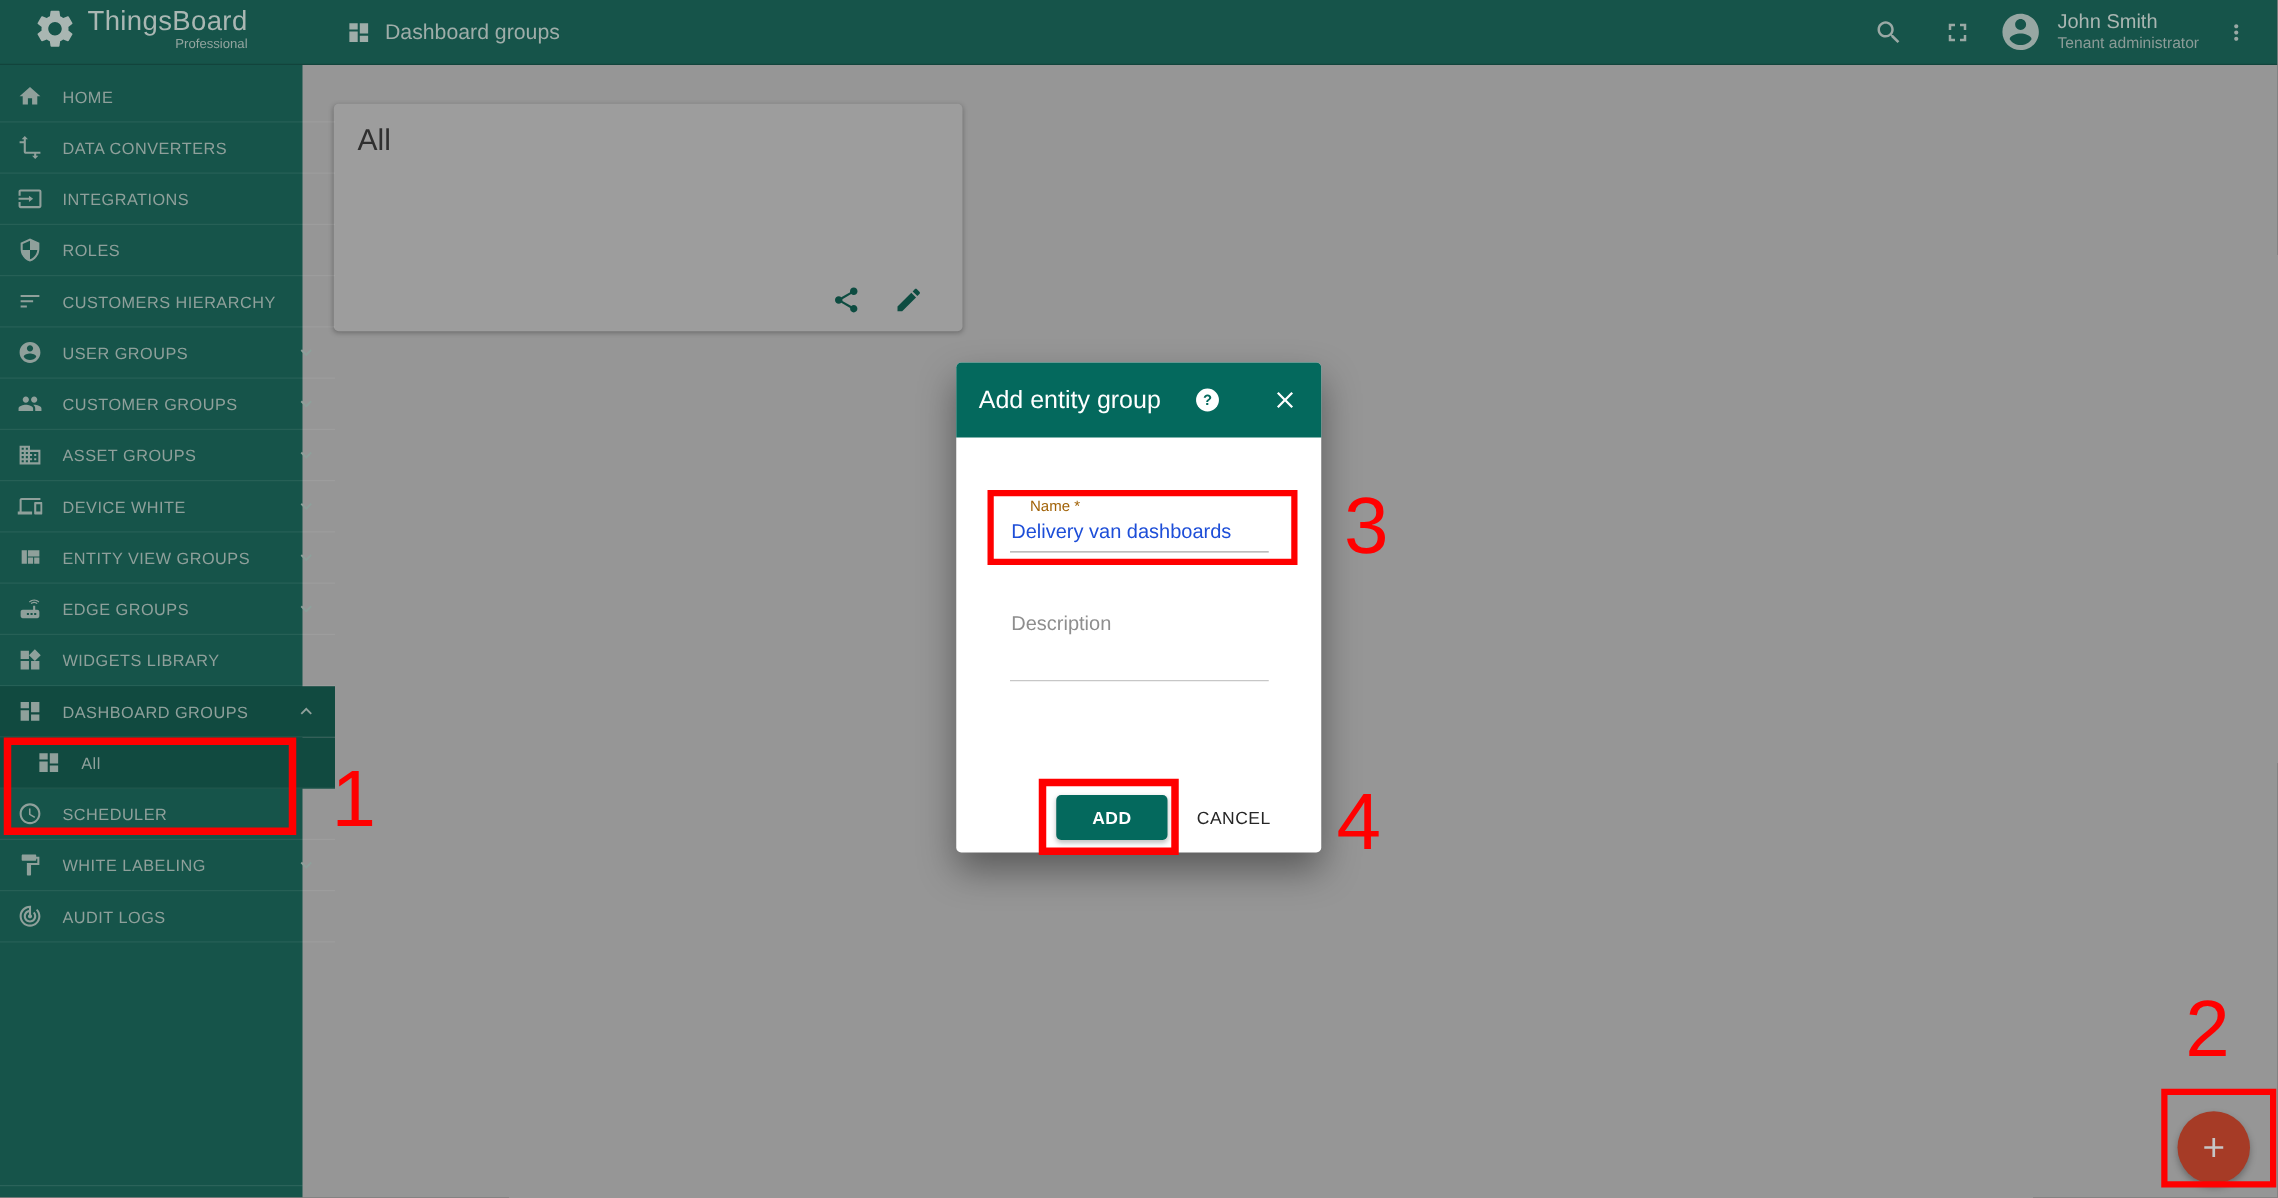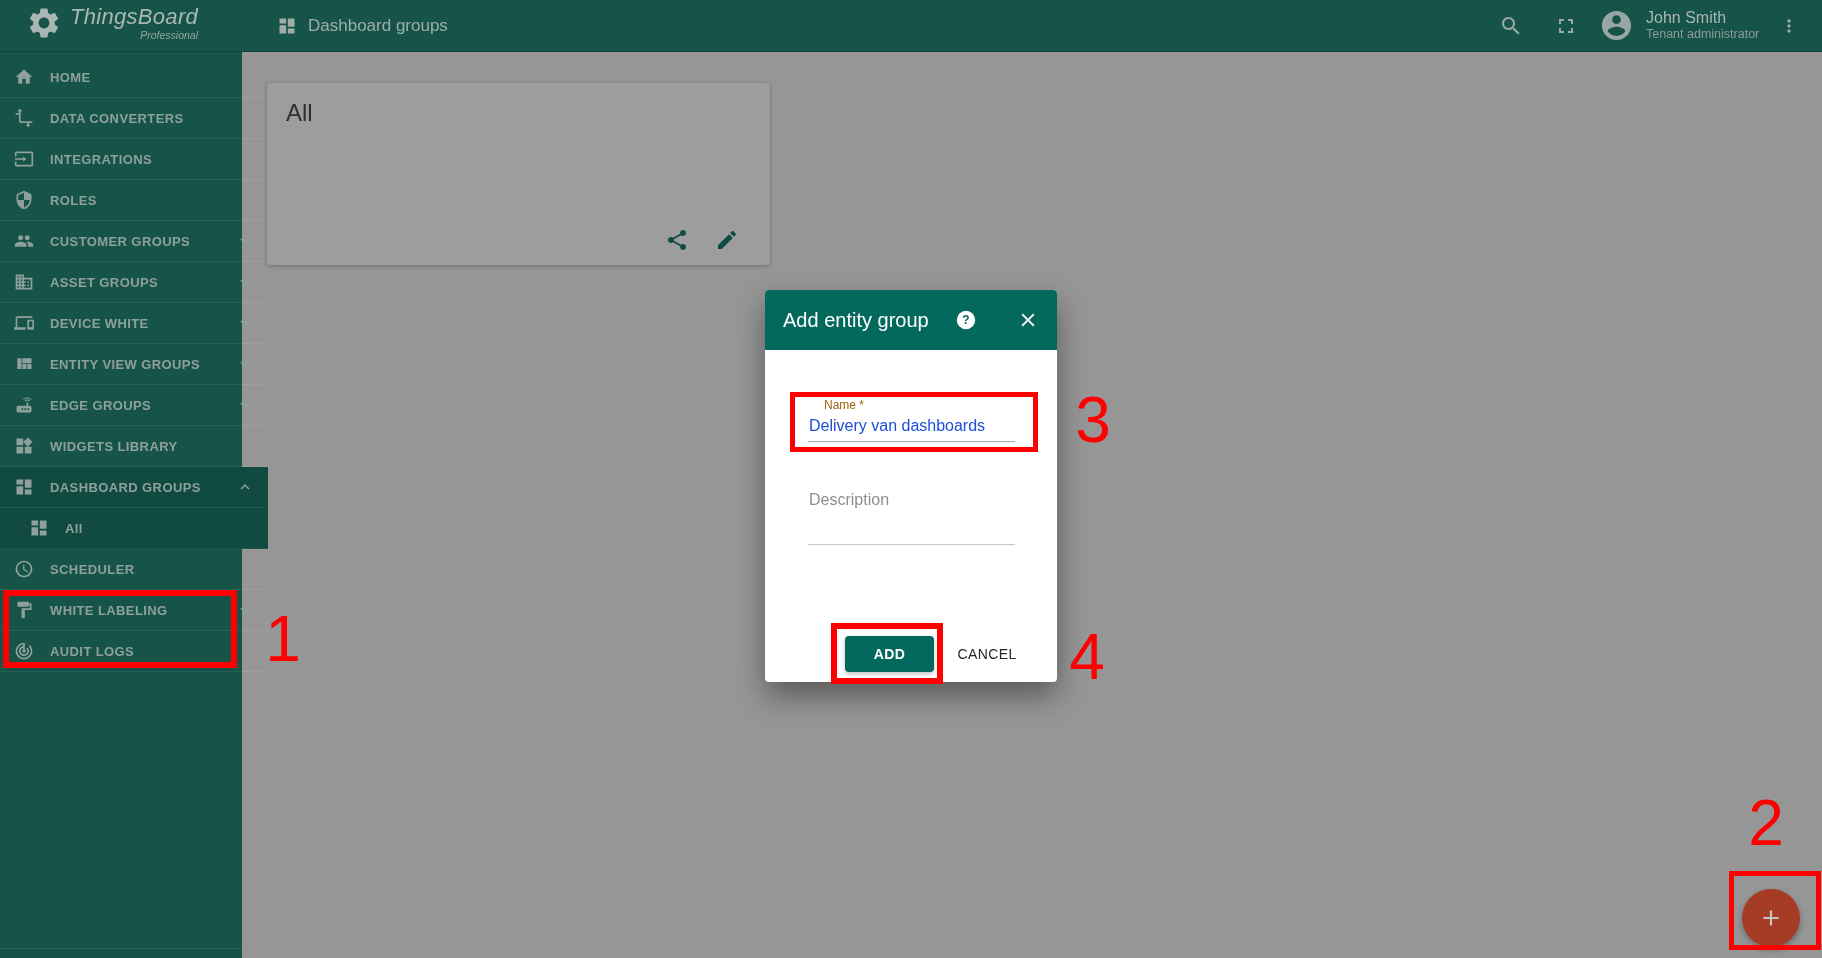--- a/index.html
+++ b/index.html
@@ -1,41 +1,41 @@
 <!DOCTYPE html>
 <html><head>
 <meta charset="utf-8">
 <style>
   html,body{margin:0;padding:0;background:#6f6f6f;}
   *{box-sizing:border-box;font-family:"Liberation Sans", sans-serif;}
   .stage{position:relative;width:1822px;height:958px;overflow:hidden;background:#969696;}
 
   
   .topbar{position:absolute;left:0;top:0;width:1822px;height:52px;background:#16544a;border-bottom:1px solid rgba(0,0,0,.18);z-index:2;}
-  .logo{position:absolute;left:26px;top:5px;display:flex;align-items:flex-start;gap:8px;cursor:pointer;font-style:italic;}
+  .logo{position:absolute;left:26px;top:5px;display:flex;align-items:flex-start;gap:8px;cursor:pointer;}
   .logo .gear{width:36px;height:36px;fill:#a9b6b2;}
   .brand-col{display:flex;flex-direction:column;align-items:flex-end;}
   .brand-name{font-size:22px;color:#aab7b3;letter-spacing:.3px;line-height:24px;}
   .brand-edition{font-size:10.5px;color:#93a49f;line-height:12px;}
   .page-title-wrap{position:absolute;left:277px;top:0;height:52px;display:flex;align-items:center;gap:11px;}
   .page-title-wrap svg{width:20px;height:20px;fill:#9fada9;}
   .page-title{font-size:17px;color:#9fada9;}
   .tb-iconbtn{position:absolute;top:14px;width:24px;height:24px;cursor:pointer;}
   .tb-iconbtn svg{width:24px;height:24px;fill:#9aa9a5;}
   .avatar{position:absolute;left:1599px;top:8px;width:35px;height:35px;}
   .avatar svg{width:35px;height:35px;fill:#97a7a3;}
   .userblock{position:absolute;left:1646px;top:9px;}
   .user-name{font-size:16px;color:#aab6b2;line-height:17px;}
   .user-role{font-size:12.5px;color:#8b9b97;line-height:16px;}
   .kebab{position:absolute;left:1779px;top:14px;width:20px;height:24px;cursor:pointer;}
   .kebab svg{width:20px;height:24px;fill:#9aa9a5;}
 
   
   .sidebar{position:absolute;left:0;top:52px;width:242px;height:906px;background:#16544a;z-index:1;}
-  .nav{position:absolute;left:0;top:5px;width:268px;font-weight:bold;}
+  .nav{position:absolute;left:0;top:5px;width:268px;}
   .nav-item{height:41px;display:flex;align-items:center;padding:0 14px 0 14px;border-bottom:1px solid rgba(255,255,255,.07);cursor:pointer;}
   .nav-item .nic{width:20px;height:20px;fill:#8fa09b;margin-right:16px;flex:none;}
   .nav-item .nlabel{flex:1;font-size:13px;color:#8fa09b;letter-spacing:.4px;white-space:nowrap;overflow:hidden;}
   .nav-item .chev{width:18px;height:18px;fill:#8fa09b;flex:none;}
   .nav-item.active{background:#114a40;}
   .nav-item.child{padding-left:29px;}
   .side-divider{position:absolute;left:0;width:242px;border-top:1px solid rgba(255,255,255,.09);}
 
   
   .main{position:absolute;left:242px;top:52px;width:1580px;height:906px;background:#969696;}
@@ -150,21 +150,36 @@
         <span class="nlabel">INTEGRATIONS</span>
       </div>
 
       <div class="nav-item">
         <svg class="nic" viewBox="0 0 24 24">
             <path d="M12 1 3 5v6c0 5.55 3.84 10.74 9 12 5.16-1.26 9-6.45 9-12V5l-9-4zm0 10.99h7c-.53 4.12-3.28 7.79-7 8.94V12H5V6.3l7-3.11v8.8z"></path>
           </svg>
         <span class="nlabel">ROLES</span>
       </div>
 
-
+      <div class="nav-item">
+        <svg class="nic" viewBox="0 0 24 24">
+            <path d="M3 18h6v-2H3v2zM3 6v2h18V6H3zm0 7h12v-2H3v2z"></path>
+          </svg>
+        <span class="nlabel">CUSTOMERS HIERARCHY</span>
+      </div>
+
+      <div class="nav-item">
+        <svg class="nic" viewBox="0 0 24 24">
+            <path d="M12 2C6.48 2 2 6.48 2 12s4.48 10 10 10 10-4.48 10-10S17.52 2 12 2zm0 3c1.66 0 3 1.34 3 3s-1.34 3-3 3-3-1.34-3-3 1.34-3 3-3zm0 14.2c-2.5 0-4.71-1.28-6-3.22.03-1.99 4-3.08 6-3.08 1.99 0 5.97 1.09 6 3.08-1.29 1.94-3.5 3.22-6 3.22z"></path>
+          </svg>
+        <span class="nlabel">USER GROUPS</span>
+        <svg class="chev" viewBox="0 0 24 24">
+            <path d="M7.41 8.59 12 13.17l4.59-4.58L18 10l-6 6-6-6 1.41-1.41z"></path>
+          </svg>
+      </div>
 
       <div class="nav-item">
         <svg class="nic" viewBox="0 0 24 24">
             <path d="M16 11c1.66 0 2.99-1.34 2.99-3S17.66 5 16 5c-1.66 0-3 1.34-3 3s1.34 3 3 3zm-8 0c1.66 0 2.99-1.34 2.99-3S9.66 5 8 5C6.34 5 5 6.34 5 8s1.34 3 3 3zm0 2c-2.33 0-7 1.17-7 3.5V19h14v-2.5c0-2.33-4.67-3.5-7-3.5zm8 0c-.29 0-.62.02-.97.05 1.16.84 1.97 1.97 1.97 3.45V19h6v-2.5c0-2.33-4.67-3.5-7-3.5z"></path>
           </svg>
         <span class="nlabel">CUSTOMER GROUPS</span>
         <svg class="chev" viewBox="0 0 24 24">
             <path d="M7.41 8.59 12 13.17l4.59-4.58L18 10l-6 6-6-6 1.41-1.41z"></path>
           </svg>
       </div>

